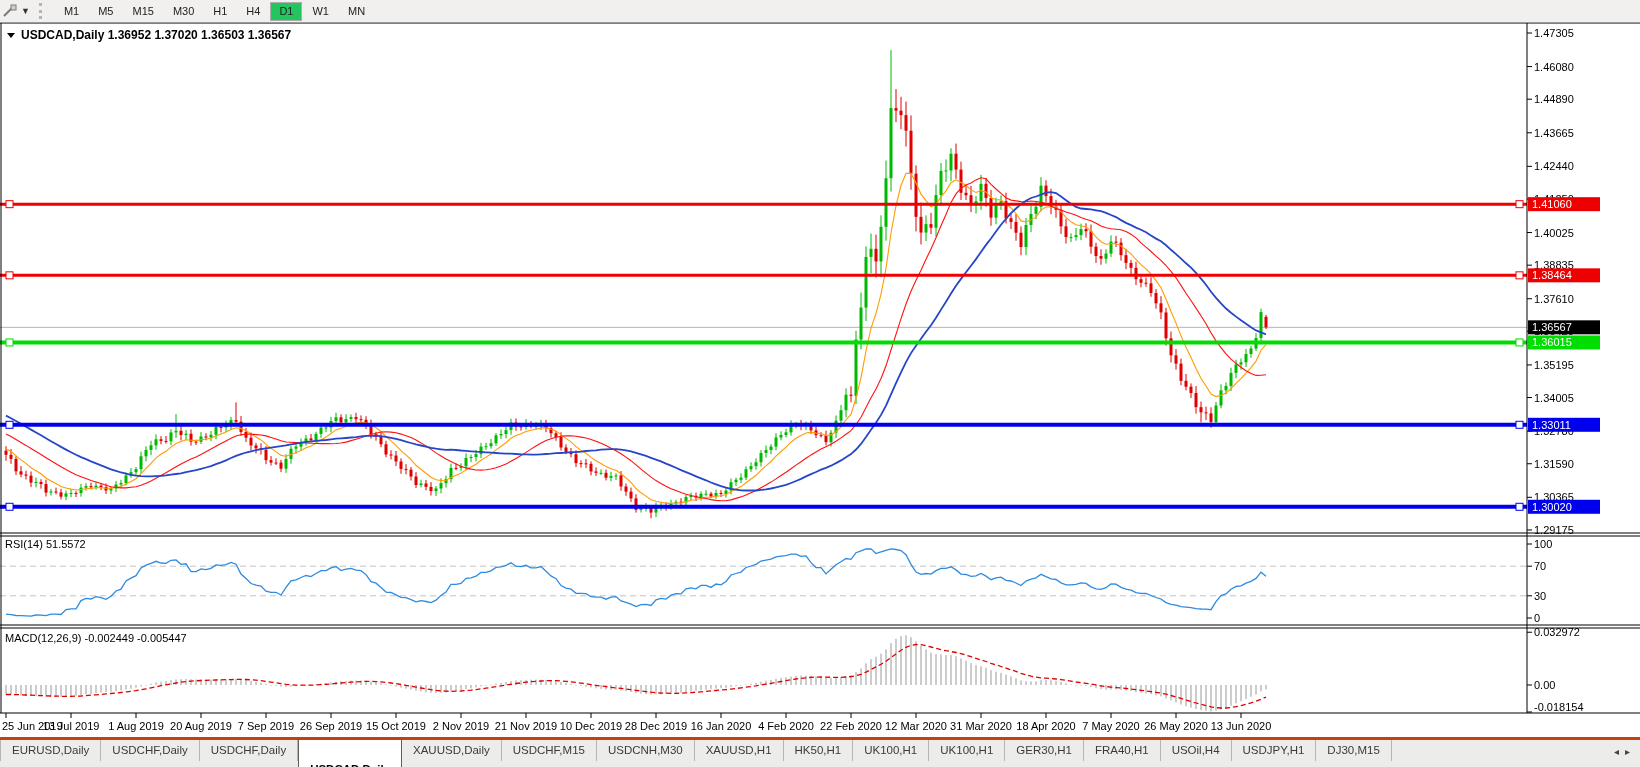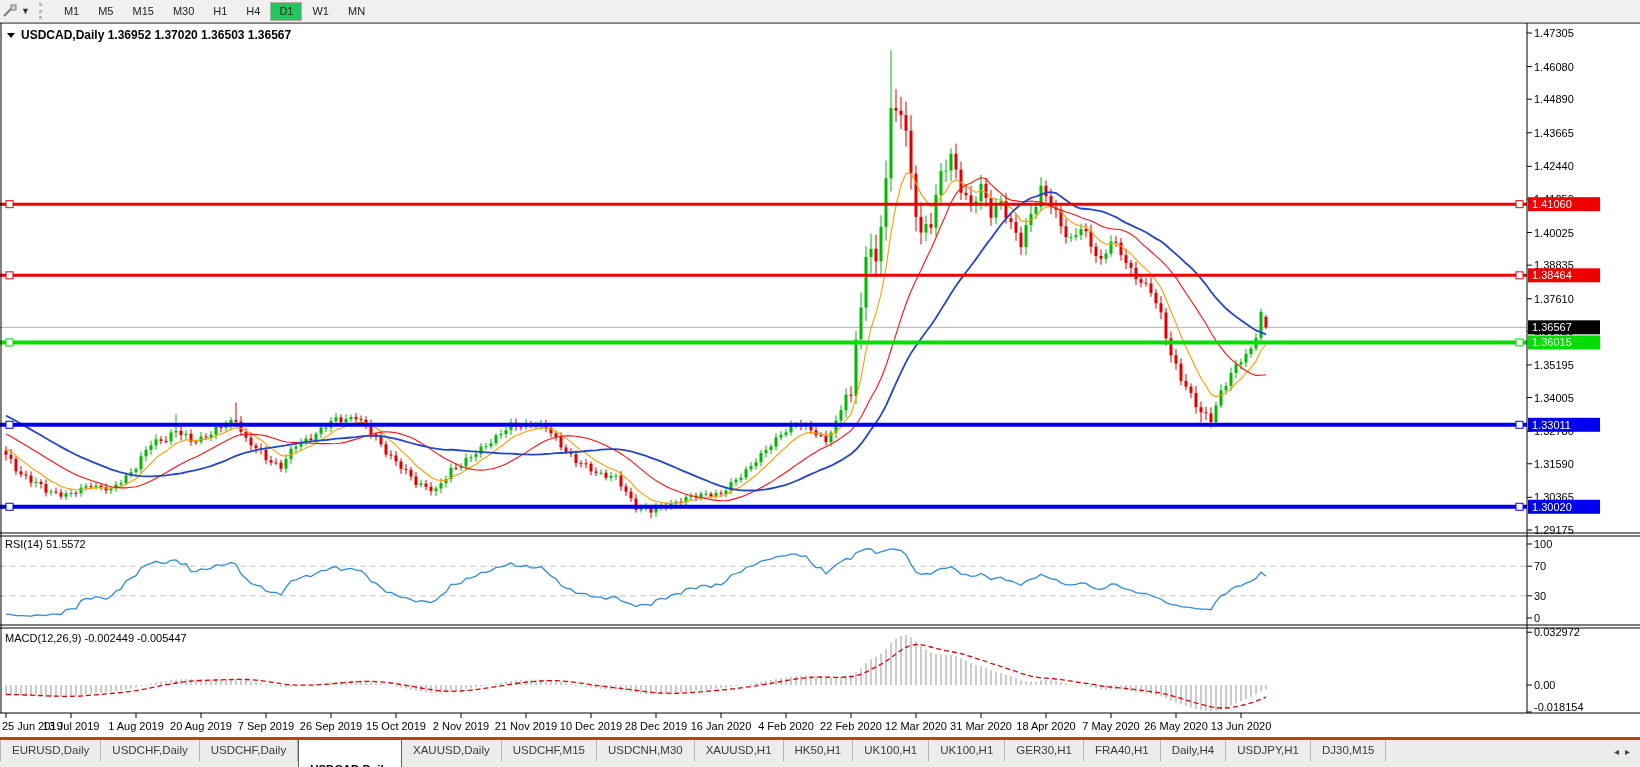--- a/index.html
+++ b/index.html
@@ -985,21 +985,21 @@
         <div class="tab active">USDCAD,Daily</div>
         <div class="tab">XAUUSD,Daily</div>
         <div class="tab">USDCHF,M15</div>
         <div class="tab">USDCNH,M30</div>
         <div class="tab">XAUUSD,H1</div>
         <div class="tab">HK50,H1</div>
         <div class="tab">UK100,H1</div>
         <div class="tab">UK100,H1</div>
         <div class="tab">GER30,H1</div>
         <div class="tab">FRA40,H1</div>
-        <div class="tab">Daily,H4</div>
+        <div class="tab">USOil,H4</div>
         <div class="tab">USDJPY,H1</div>
         <div class="tab">DJ30,M15</div>
       </div>
     <div class="tab-arrows">
       <span>◂</span>
       <span>▸</span>
     </div>
   </div>
 </div>
 

